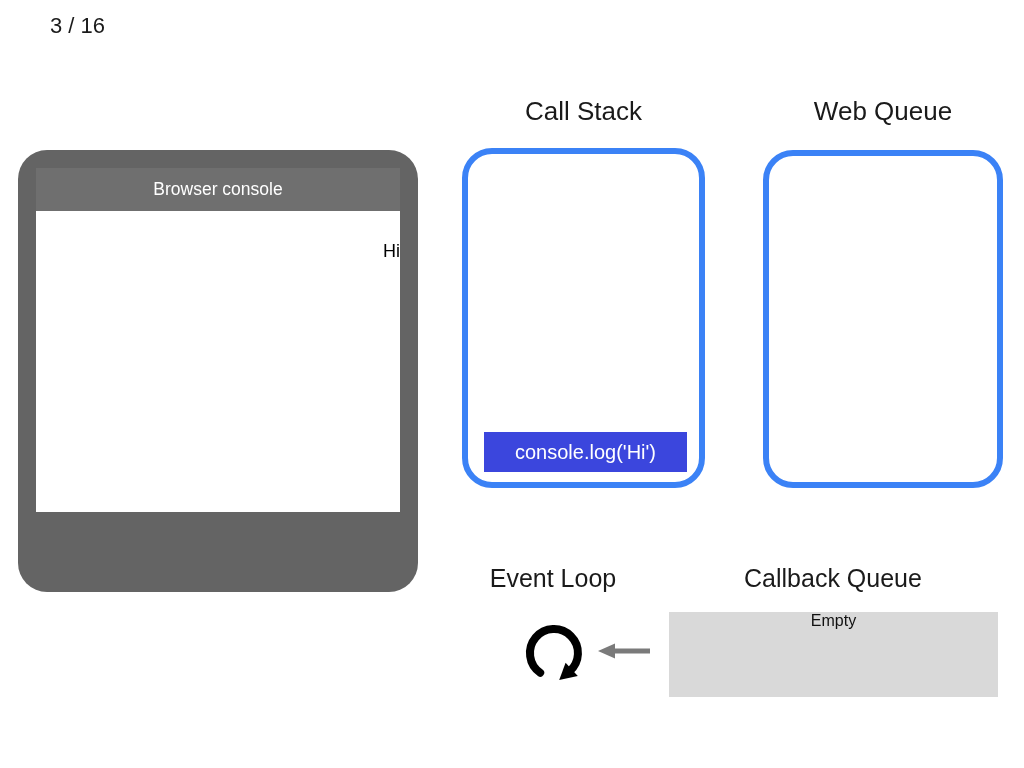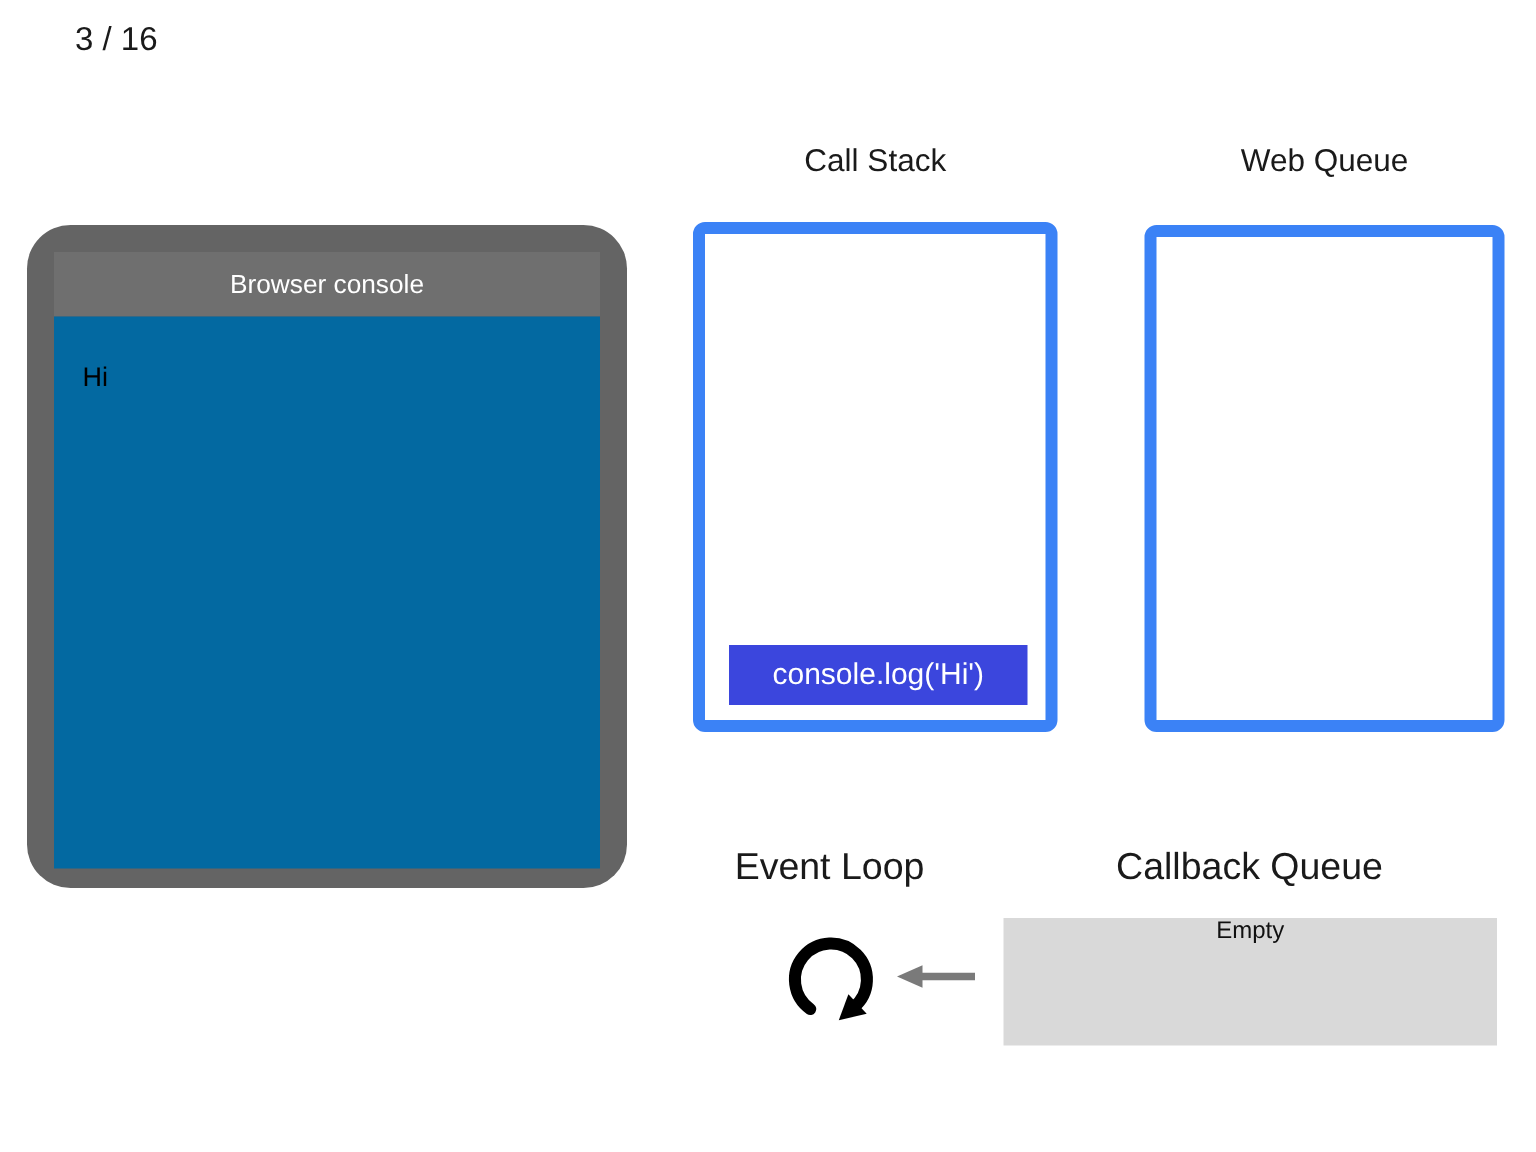--- a/index.html
+++ b/index.html
@@ -26,46 +26,47 @@
     padding: 18px;
     border-radius: 29px;
   }
   .console-header {
     height: 43px; line-height: 43px;
     background: #6f6f6f;
     color: #ffffff; font-size: 17.5px;
     text-align: center;
   }
   .console-output {
-    height: 368px;
-    background: #0369a1;
+    height: 301px;
+    background: #ffffff;
     padding: 30px 0 0 19px;
+    text-align: right;
   }
   .console-line {
     font-size: 18px; color: #000000;
   }
 
   
   .section-title {
     position: absolute;
     text-align: center;
     color: #1a1a1a;
   }
-  .title-top { top: 96px; font-size: 21px; }
+  .title-top { top: 96px; font-size: 26px; }
   .title-bottom { top: 564px; font-size: 25px; }
   .call-stack-title { left: 462px; width: 243px; }
   .web-apis-title  { left: 763px; width: 240px; }
   .event-loop-title { left: 453px; width: 200px; }
   .callback-queue-title { left: 683px; width: 300px; }
 
   
   .outline-box {
     position: absolute;
-    border: 8px solid #3b82f6;
-    border-radius: 8px;
+    border: 6px solid #3b82f6;
+    border-radius: 30px;
     background: #ffffff;
   }
   .call-stack-box { left: 462px; top: 148px; width: 243px; height: 340px; }
   .web-apis-box   { left: 763px; top: 150px; width: 240px; height: 338px; }
 
   .stack-frame {
     position: absolute;
     left: 16px; right: 12px; bottom: 10px;
     height: 40px; line-height: 40px;
     background: #3b46dd;

